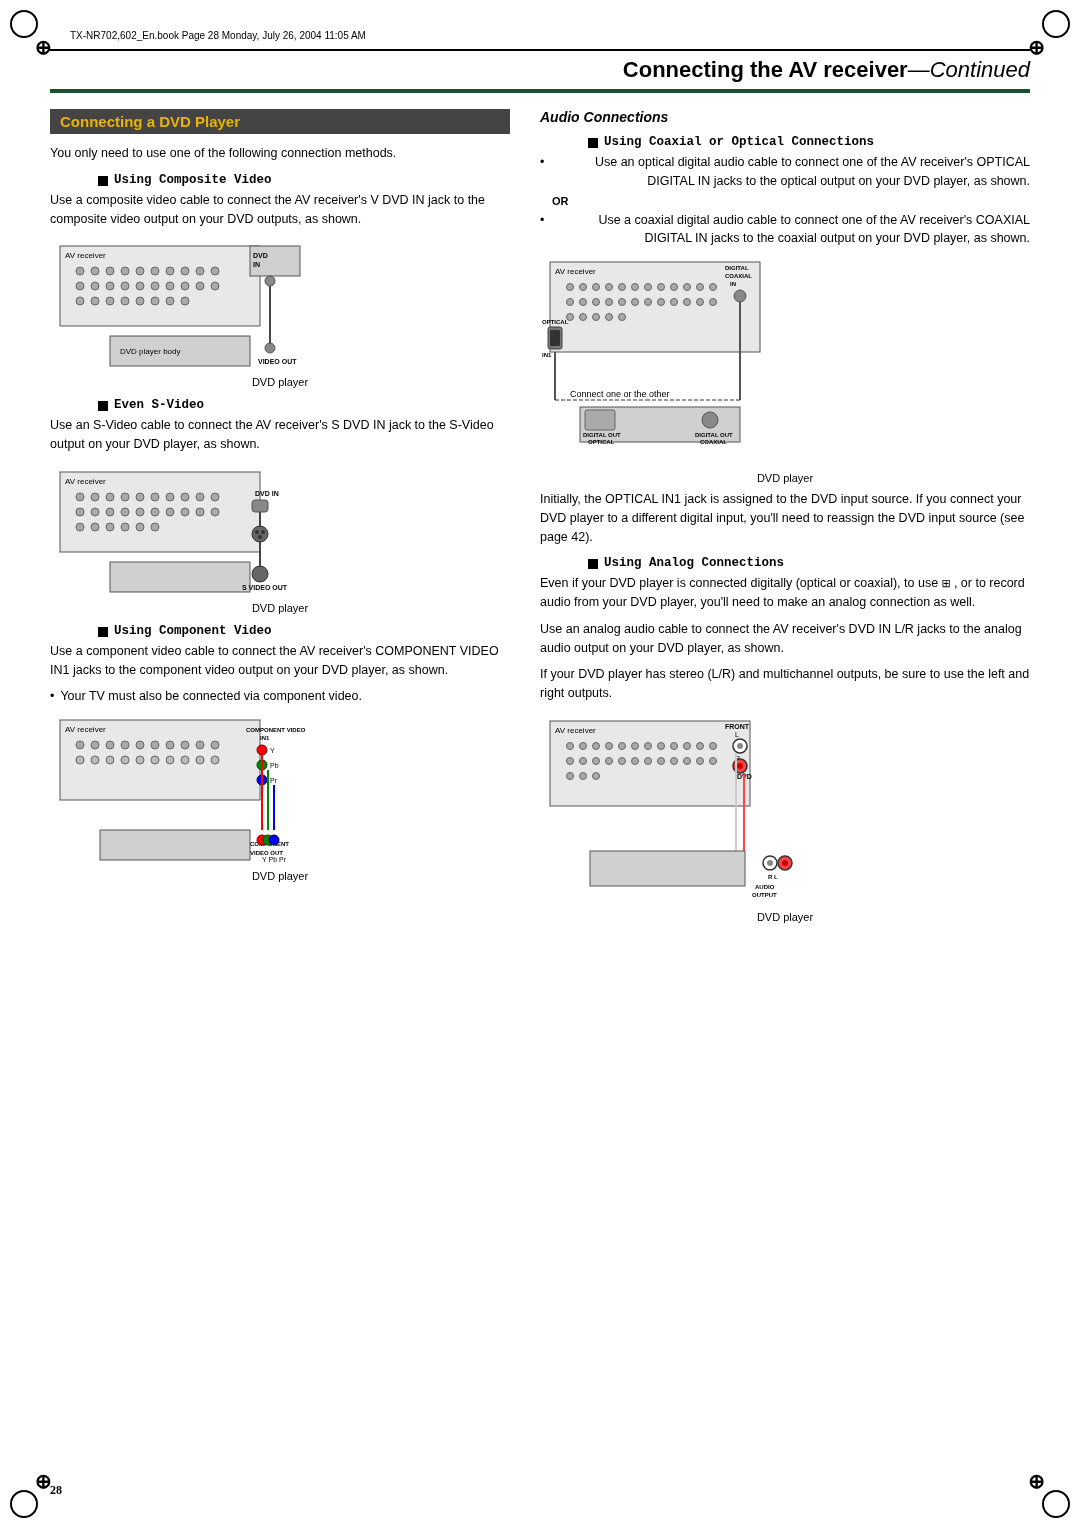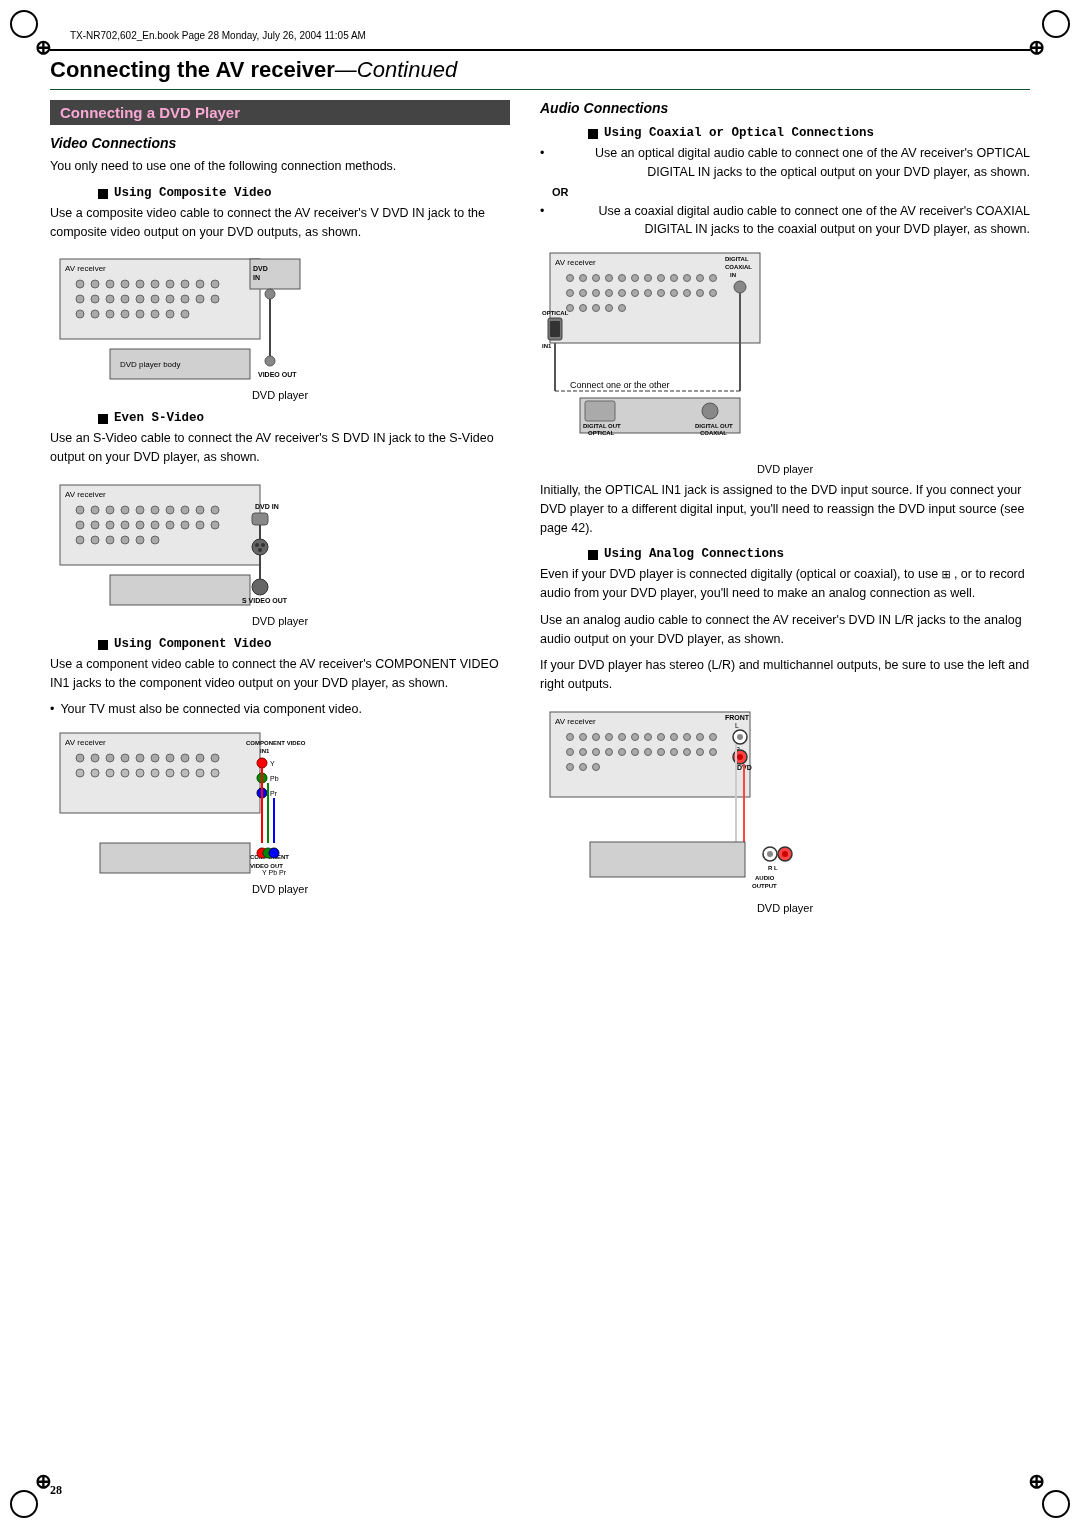--- a/index.html
+++ b/index.html
@@ -39,25 +39,25 @@
       color: #000;
       margin-bottom: 8px;
       padding-left: 20px;
     }
 
     
     .main-heading {
       font-family: Arial, sans-serif;
       font-size: 22px;
       font-weight: bold;
-      text-align: left;
+      text-align: right;
       border-top: 2px solid #000;
-      border-bottom: 1px solid #14532d;
+      border-bottom: 4px solid #14532d;
       padding: 6px 0;
-      margin-bottom: 10px;
+      margin-bottom: 16px;
     }
     .main-heading em {
       font-style: italic;
       font-weight: normal;
     }
 
     
     .two-col {
       display: flex;
       gap: 30px;
@@ -66,21 +66,21 @@
       width: 460px;
       flex-shrink: 0;
     }
     .col-right {
       flex: 1;
     }
 
     
     .section-box {
       background: #444;
-      color: #f9a8d4;
+      color: #eab308;
       font-family: Arial, sans-serif;
       font-size: 15px;
       font-weight: bold;
       padding: 4px 10px;
       margin-bottom: 10px;
     }
 
     
     .sub-heading-italic {
       font-style: italic;
@@ -182,21 +182,20 @@
   <div class="main-heading">
     <span>Connecting the AV receiver</span><em>—Continued</em>
   </div>
 
   <div class="two-col">
 
     <div class="col-left">
 
       <div class="section-box">Connecting a DVD Player</div>
 
-      <div class="sub-heading-italic">Video Connections</div>
 
       <div class="body-text">You only need to use one of the following connection methods.</div>
 
       <div class="bullet-heading">
         <span class="sq"></span>
         <span>Using Composite Video</span>
       </div>
       <div class="body-text">Use a composite video cable to connect the AV receiver's V DVD IN jack to the composite video output on your DVD outputs, as shown.</div>
 
       <div style="text-align:center;margin-bottom:6px;">

